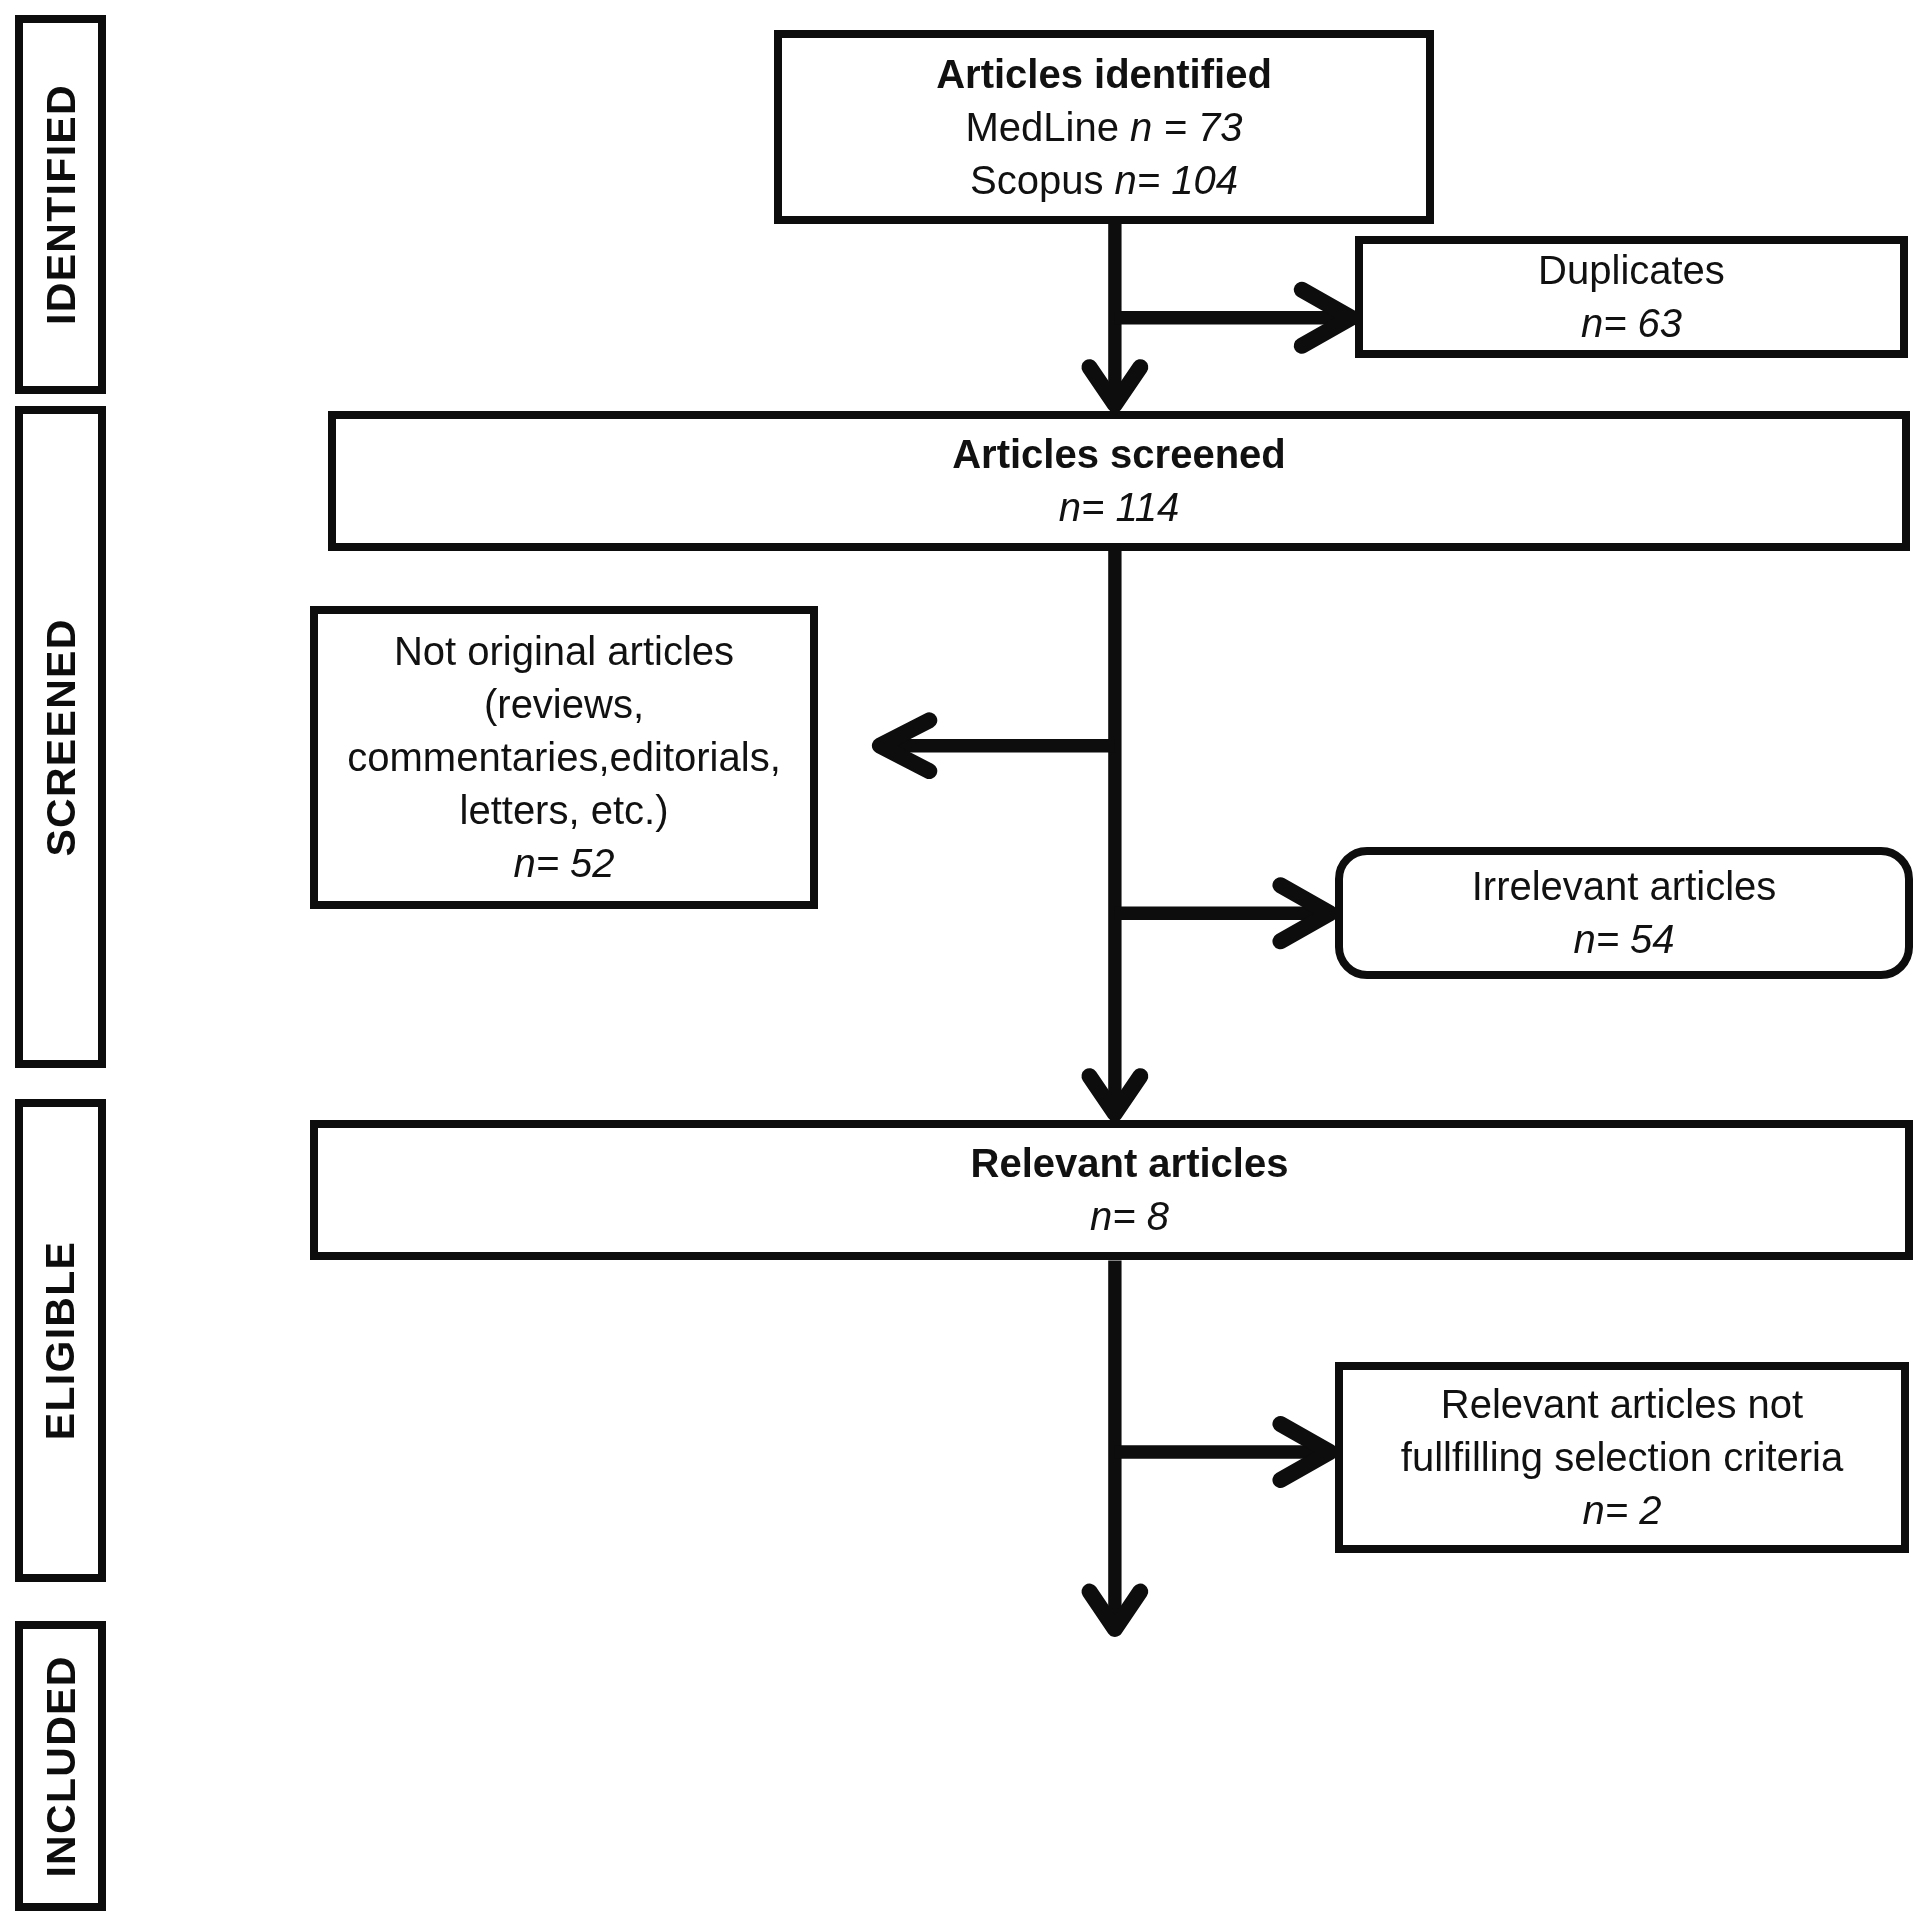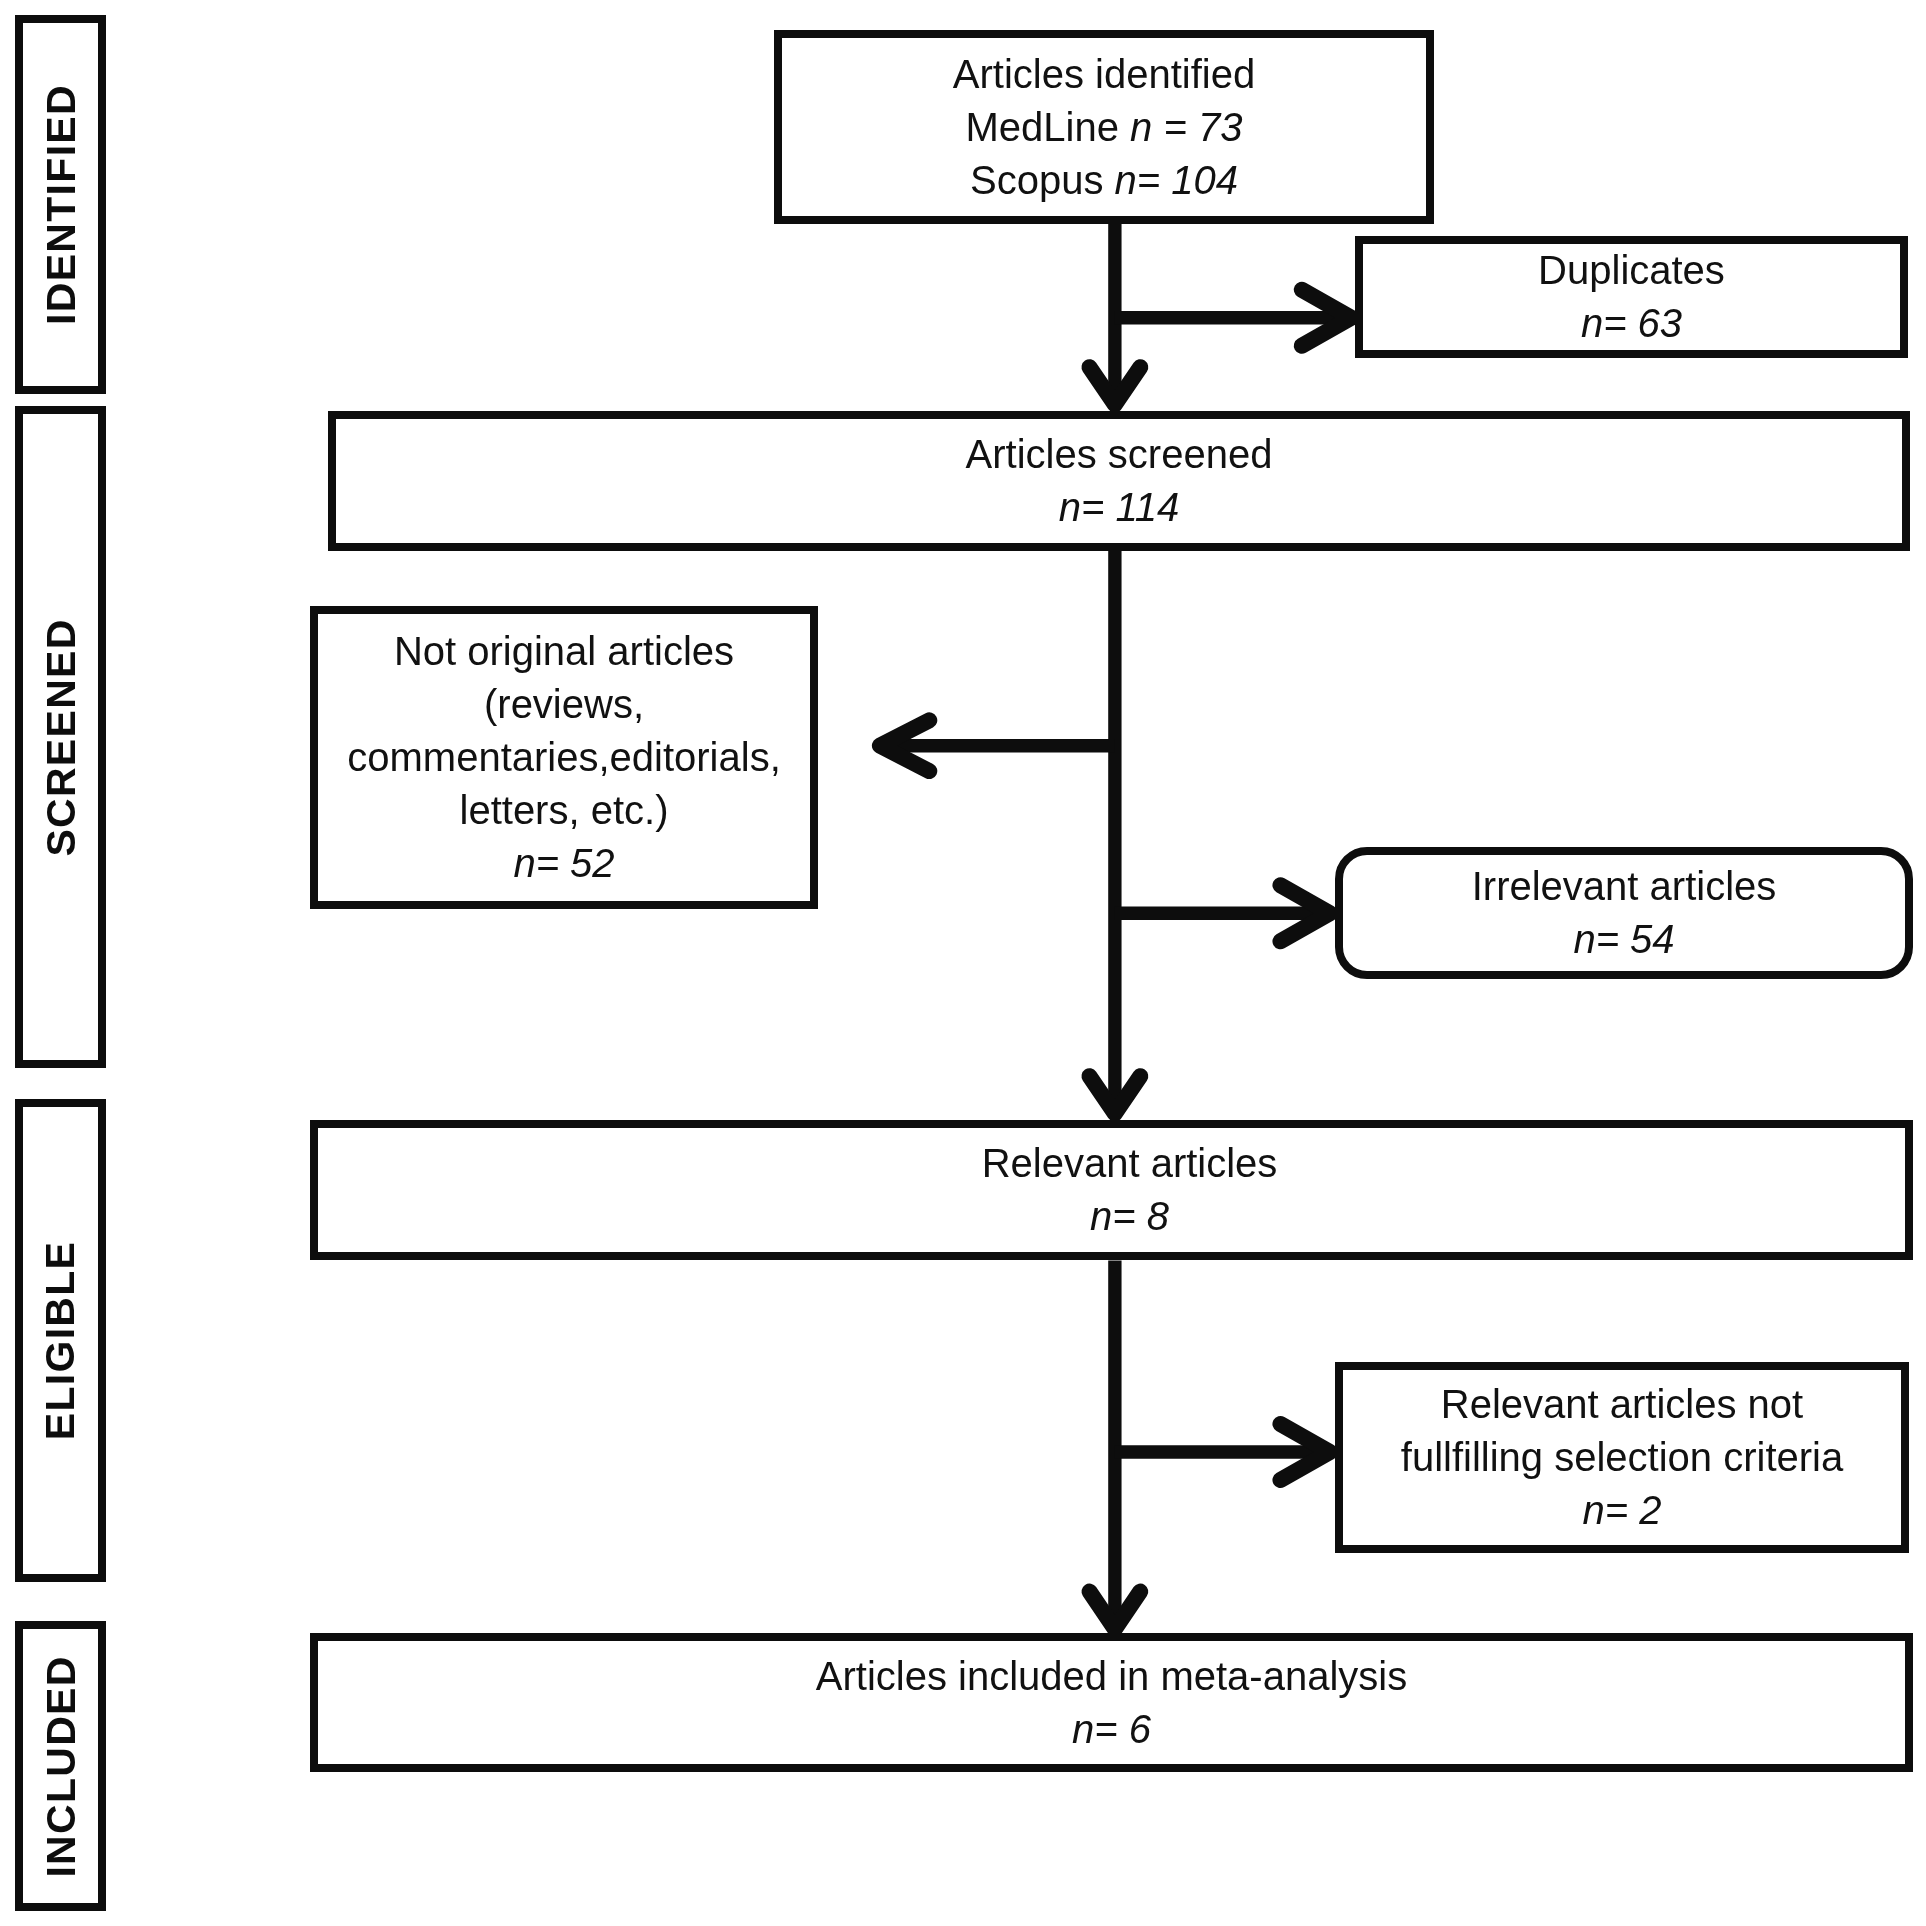--- a/index.html
+++ b/index.html
@@ -29,21 +29,21 @@
     background: #ffffff;
     display: flex;
     flex-direction: column;
     align-items: center;
     justify-content: center;
     text-align: center;
     font-size: 40px;
     line-height: 53px;
   }
   .line { white-space: nowrap; }
-  .title { font-weight: normal; }
+  .title { font-weight: bold; }
   .count { font-style: italic; }
   .stage {
     position: absolute;
     box-sizing: border-box;
     border: 8.7px solid #0d0d0d;
     background: #ffffff;
     display: flex;
     align-items: center;
     justify-content: center;
     overflow: visible;
@@ -161,19 +161,15 @@
     <div class="line title">Relevant articles</div>
     <div class="line count">n= 8</div>
   </div>
 
   <div class="box" id="box-not-fulfilling">
     <div class="line">Relevant articles not</div>
     <div class="line">fullfilling selection criteria</div>
     <div class="line count">n= 2</div>
   </div>
 
-  <div class="box" id="box-included">
-    <div class="line title">Articles included in meta-analysis</div>
-    <div class="line count">n= 6</div>
-  </div>
 
 </div>
 
 
 </body></html>

